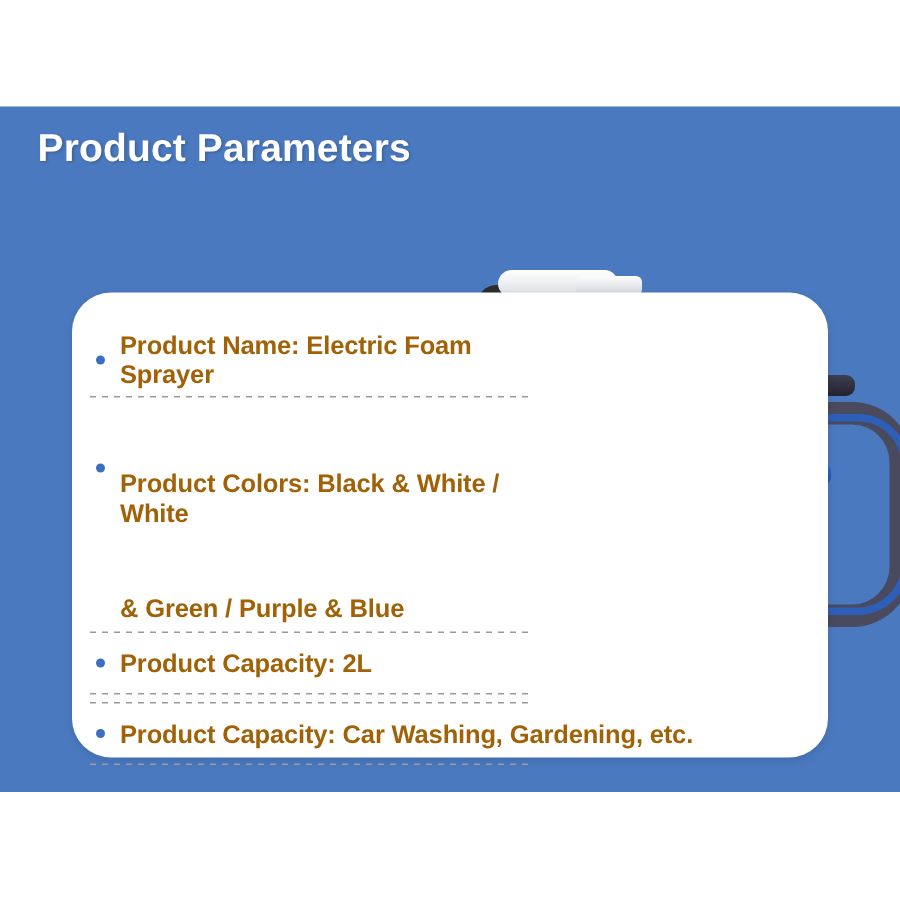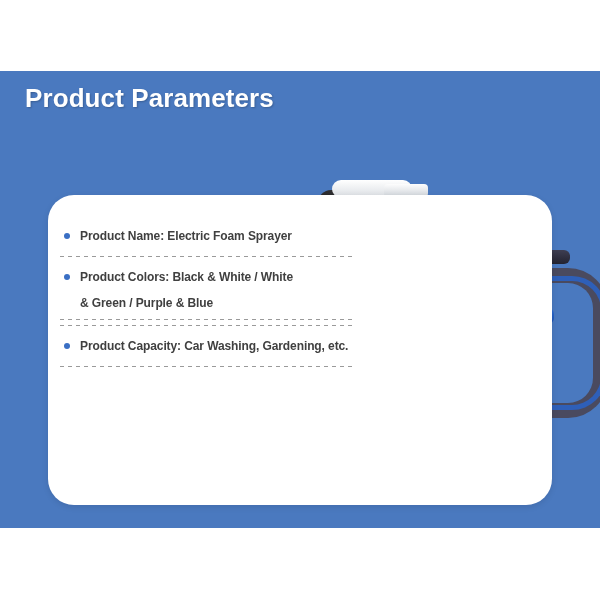--- a/index.html
+++ b/index.html
@@ -38,25 +38,25 @@
     padding:0 0 0 20px;
     min-height:30px;
     display:flex;align-items:center;
   }
   .spec-item .bullet{
     position:absolute;left:4px;top:50%;margin-top:-3px;
     width:6px;height:6px;border-radius:50%;
     background:#3a6fc4;
   }
   .spec-text{
-    font-size:12px;font-weight:bold;color:#404040;
+    font-size:17px;font-weight:bold;color:#a16207;
     line-height:19px;
     letter-spacing:-.1px;
   }
-  .two-line .spec-text{line-height:20px;}
+  .two-line .spec-text{line-height:20px;margin-top:43px;}
   .dash{
     height:1px;margin:5px 2px 5px 0;width:292px;
     background-image:repeating-linear-gradient(to right,#9a9a9a 0 4px,rgba(0,0,0,0) 4px 8px);
   }
 
   
   .photo{position:absolute;left:280px;top:168px;width:320px;height:340px;}
 
   
   .blk{position:absolute;left:28px;top:10px;width:118px;height:230px;}
@@ -302,20 +302,27 @@
         <div class="spec-item">
           <span class="bullet"></span>
           <span class="spec-text">Product Colors: Black &amp; White / White</span>
         </div>
         <div class="spec-item" style="min-height:22px;padding-left:20px;">
           <span class="spec-text">&amp; Green / Purple &amp; Blue</span>
         </div>
         <div class="dash"></div>
       </div>
 
+      <div class="spec-row">
+        <div class="spec-item">
+          <span class="bullet"></span>
+          <span class="spec-text">Product Capacity: 2L</span>
+        </div>
+        <div class="dash"></div>
+      </div>
 
       <div class="spec-row">
         <div class="dash"></div>
       </div>
 
       <div class="spec-row">
         <div class="spec-item" style="width:380px;">
           <span class="bullet"></span>
           <span class="spec-text" style="white-space:nowrap;">Product Capacity: Car Washing, Gardening, etc.</span>
         </div>

